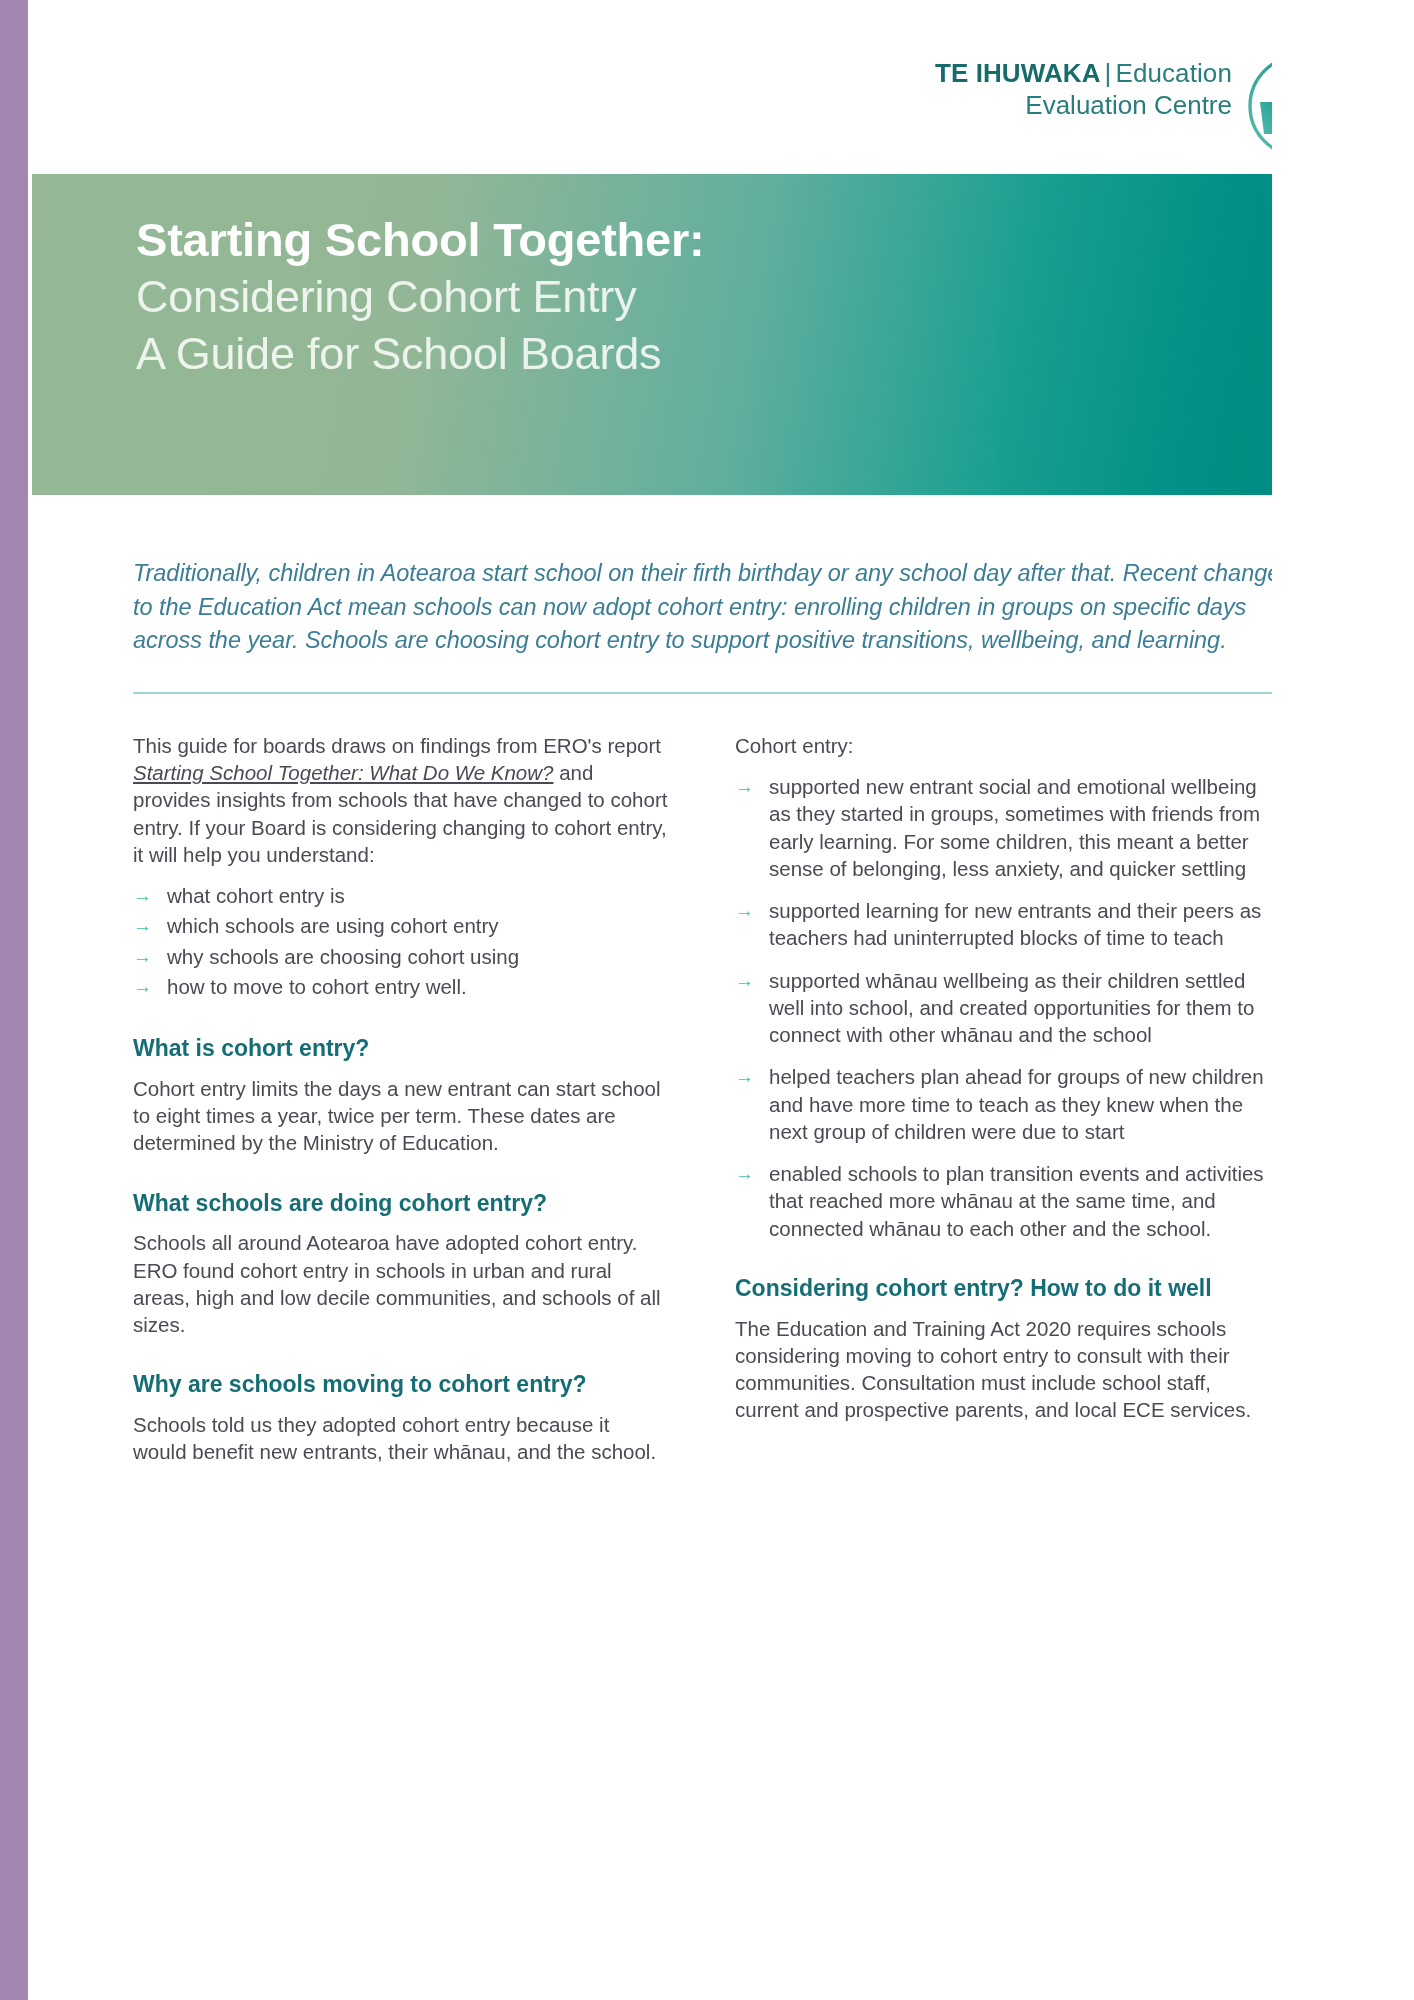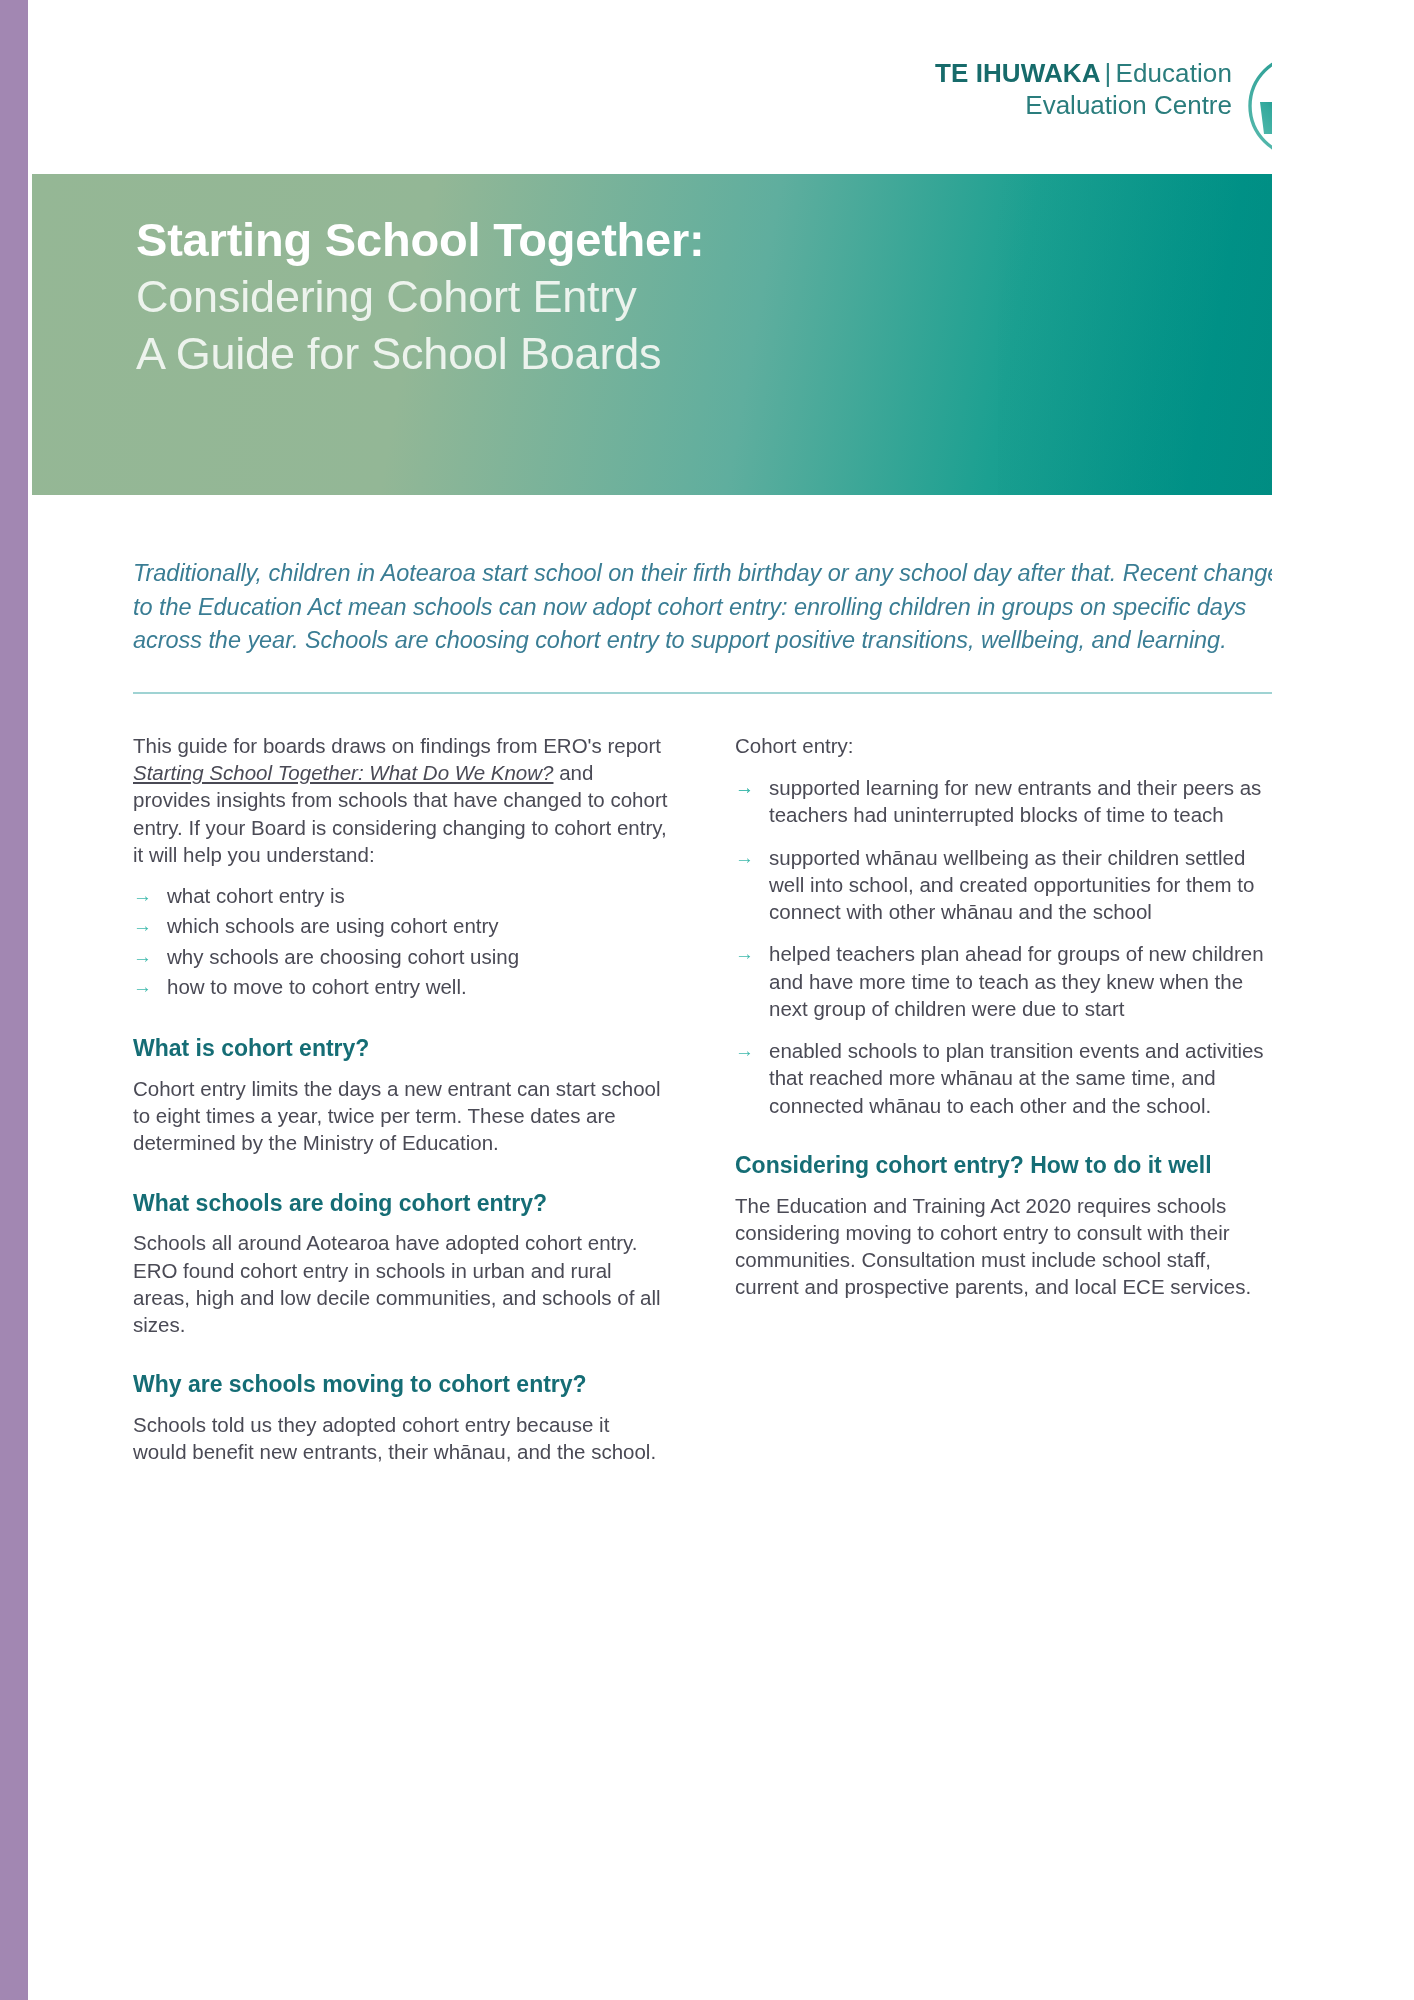--- a/index.html
+++ b/index.html
@@ -283,21 +283,21 @@
         <h2 class="section">Why are schools moving to cohort entry?</h2>
         <p class="body">Schools told us they adopted cohort entry because it would benefit new entrants, their whānau, and the school.</p>
 
       </div>
 
       <div class="col col-right">
 
         <p class="lead-in">Cohort entry:</p>
 
         <ul class="arrows spaced">
-          <li><span class="arrow">→</span></li>
+          <li><span class="arrow">→</span><span>supported new entrant social and emotional wellbeing as they started in groups, sometimes with friends from early learning. For some children, this meant a better sense of belonging, less anxiety, and quicker settling</span></li>
           <li><span class="arrow">→</span><span>supported learning for new entrants and their peers as teachers had uninterrupted blocks of time to teach</span></li>
           <li><span class="arrow">→</span><span>supported whānau wellbeing as their children settled well into school, and created opportunities for them to connect with other whānau and the school</span></li>
           <li><span class="arrow">→</span><span>helped teachers plan ahead for groups of new children and have more time to teach as they knew when the next group of children were due to start</span></li>
           <li><span class="arrow">→</span><span>enabled schools to plan transition events and activities that reached more whānau at the same time, and connected whānau to each other and the school.</span></li>
         </ul>
 
         <h2 class="section">Considering cohort entry? How to do it well</h2>
         <p class="body">The Education and Training Act 2020 requires schools considering moving to cohort entry to consult with their communities. Consultation must include school staff, current and prospective parents, and local ECE services.</p>
 
       </div>

